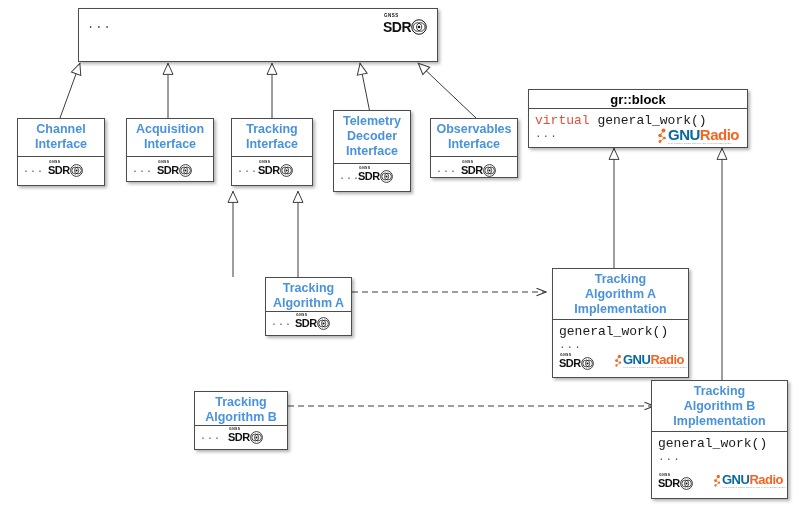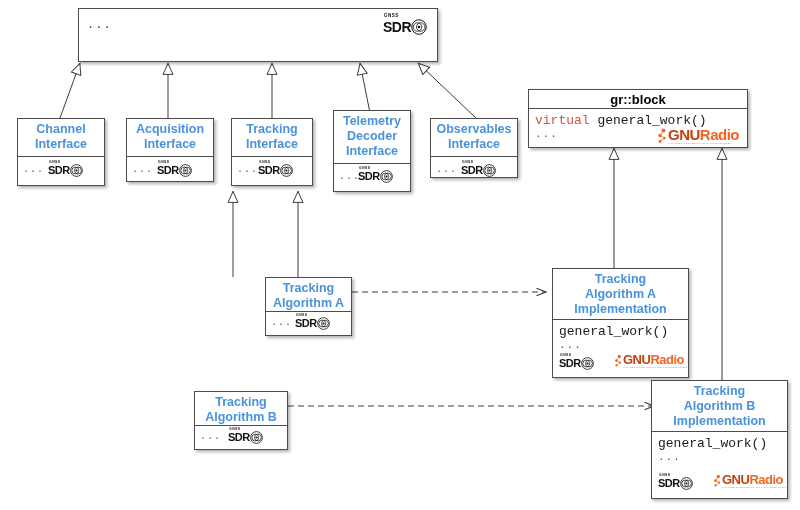--- a/index.html
+++ b/index.html
@@ -51,21 +51,21 @@
   .gnsssdr .g-row{display:flex;align-items:center;}
   .gnsssdr .g-sdr{
     font-family:"Liberation Sans",sans-serif;font-weight:bold;color:#111;
     letter-spacing:-0.5px;
   }
   .gnsssdr svg{display:block;}
 
   
   .gnuradio{display:inline-flex;align-items:center;line-height:1;}
   .gnuradio .gr-txt{font-family:"Liberation Sans",sans-serif;font-weight:bold;letter-spacing:-0.5px;}
-  .gnuradio .gr-gnu{color:#c2410c;}
+  .gnuradio .gr-gnu{color:#0369a1;}
   .gnuradio .gr-radio{color:#f26522;}
   .gnuradio .gr-sub{
     font-size:2.4px;color:#9a9a9a;letter-spacing:0.1px;
     display:block;margin-top:1px;
   }
   .gr-stack{display:flex;flex-direction:column;}
 </style>
 </head>
 <body>
 

